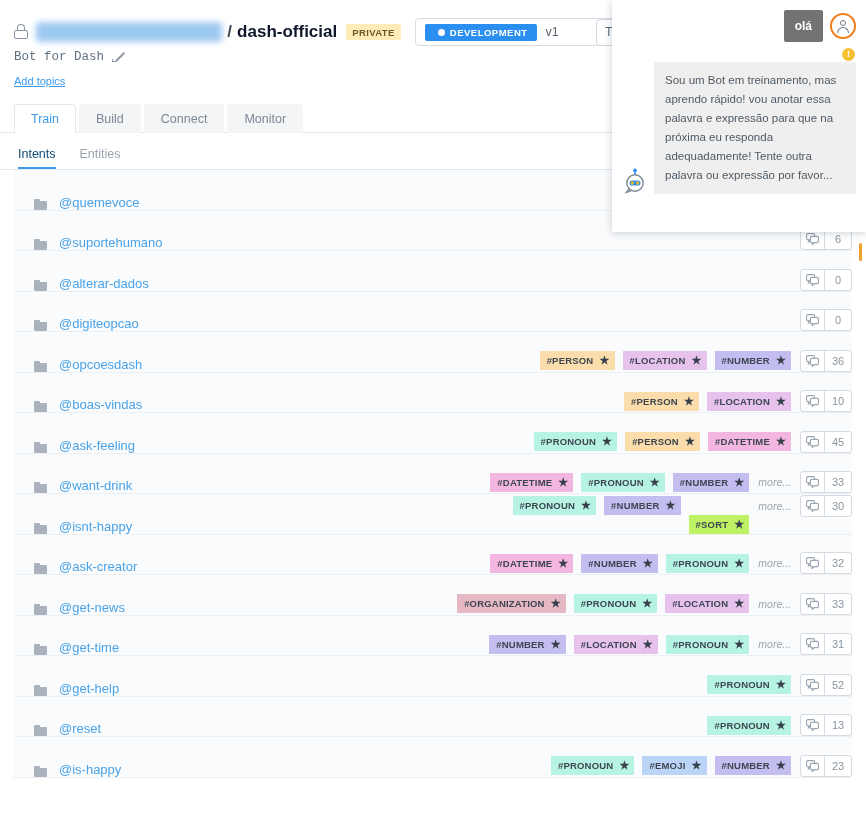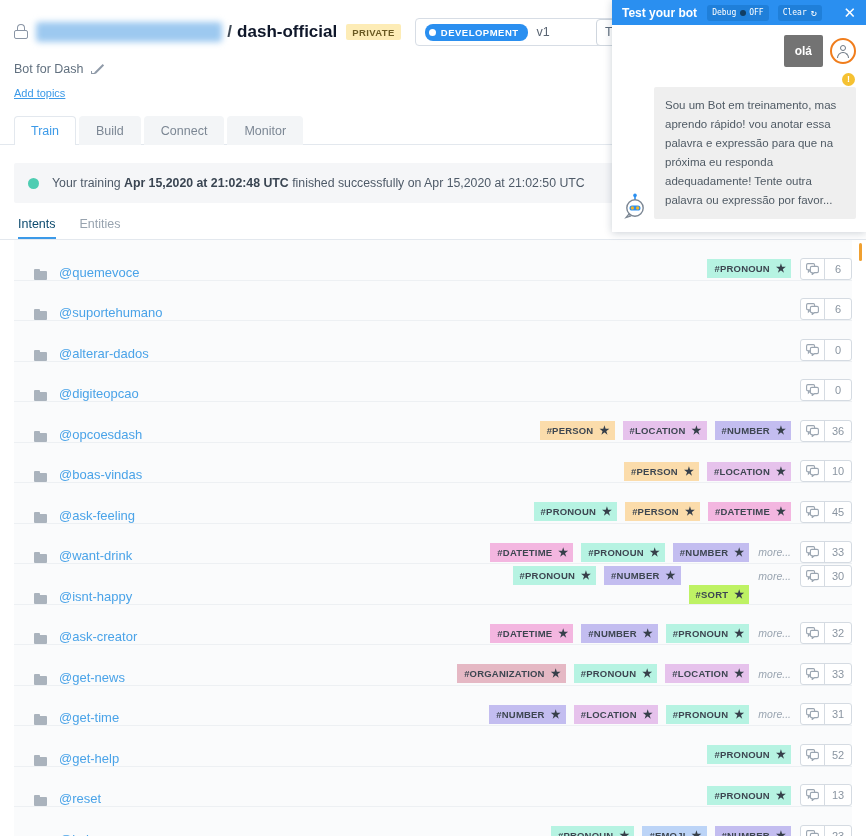--- a/index.html
+++ b/index.html
@@ -36,33 +36,33 @@
     margin-left: 9px; background: #fdecb6; color: #6a5a22;
     font-size: 9.5px; font-weight: 700; letter-spacing: .4px;
     padding: 3px 6px 2px; border-radius: 2px;
   }
   .env-select {
     margin-left: 14px; width: 248px; height: 28px;
     border: 1px solid #d7dde5; border-radius: 4px; background: #fff;
     display: flex; align-items: center; padding: 0 9px; position: relative;
   }
   .env-pill {
-    background: #2a8ff0; color: #fff; border-radius: 8px;
+    background: #2a8ff0; color: #fff; border-radius: 2px;
     font-size: 9.5px; font-weight: 700; letter-spacing: .5px;
-    padding: 3px 9px 3px 4px; display: flex; align-items: center;
+    padding: 3px 9px 3px 13px; display: flex; align-items: center;
   }
   .env-pill .dot { width: 7px; height: 7px; border-radius: 50%; background:#fff; margin-right: 5px; }
   .env-ver { margin-left: 9px; font-size: 12.5px; color: #5a6573; }
   .chev-dn {
     position: absolute; right: 12px; top: 9px; width: 9px; height: 9px;
     border-right: 1.7px solid #9aa5b2; border-bottom: 1.7px solid #9aa5b2;
     transform: rotate(45deg);
   }
 
-  .sub-row { display: flex; align-items: center; margin-top: 16px; }
+  .sub-row { display: flex; align-items: center; margin-top: 4px; font-family: Liberation Mono, monospace; }
   .bot-desc { font-size: 12.5px; color: #61707f; }
   .pencil-icon { margin-left: 8px; width: 13px; height: 13px; position: relative; }
   .pencil-icon i {
     position: absolute; left: 2px; top: 5px; width: 12px; height: 1.6px;
     background: #8f9aa8; transform: rotate(-45deg);
   }
   .pencil-icon i.tip {
     width: 3.5px; height: 3.5px; background: none;
     border-left: 1.6px solid #8f9aa8; border-bottom: 1.6px solid #8f9aa8;
     left: 0; top: 8px; transform: none;
@@ -241,26 +241,20 @@
 
   <div class="train-btn-stub">Tra</div>
 
   <div class="tabs">
     <div class="tab active">Train</div>
     <div class="tab">Build</div>
     <div class="tab">Connect</div>
     <div class="tab">Monitor</div>
   </div>
 
-  <div class="banner">
-    <span class="st-dot"></span>
-    <span class="txt">
-      <span>Your training </span><b>Apr 15,2020 at 21:02:48 UTC</b><span> finished successfully on Apr 15,2020 at 21:02:50 UTC</span>
-    </span>
-  </div>
 
   <div class="subtabs">
     <div class="subtab active">Intents</div>
     <div class="subtab">Entities</div>
   </div>
 
   <div class="rows" id="intent-rows">
       <div class="row">
         <span class="folder-icon">
           <span class="tabf"></span>
@@ -681,33 +675,20 @@
             <span class="num">23</span>
           </span>
         </div>
       </div>
     </div>
 
   <div class="edge-marker"></div>
 
   <div class="panel-left-edge"></div>
   <div class="chat">
-    <div class="chat-head">
-      <span class="chat-title">Test your bot</span>
-      <span class="dbg-btn">
-        <span>Debug</span>
-        <span class="knob"></span>
-        <span>OFF</span>
-      </span>
-      <span class="clear-btn">
-        <span>Clear</span>
-        <span class="refresh">↻</span>
-      </span>
-      <span class="close-x">✕</span>
-    </div>
 
     <div class="chat-body">
       <div class="msg-user">
         <div class="bubble-user">olá</div>
         <div class="avatar-user">
           <div style="display:flex;flex-direction:column;align-items:center;">
             <span class="head"></span>
               <span class="sh"></span>
           </div>
         </div>

